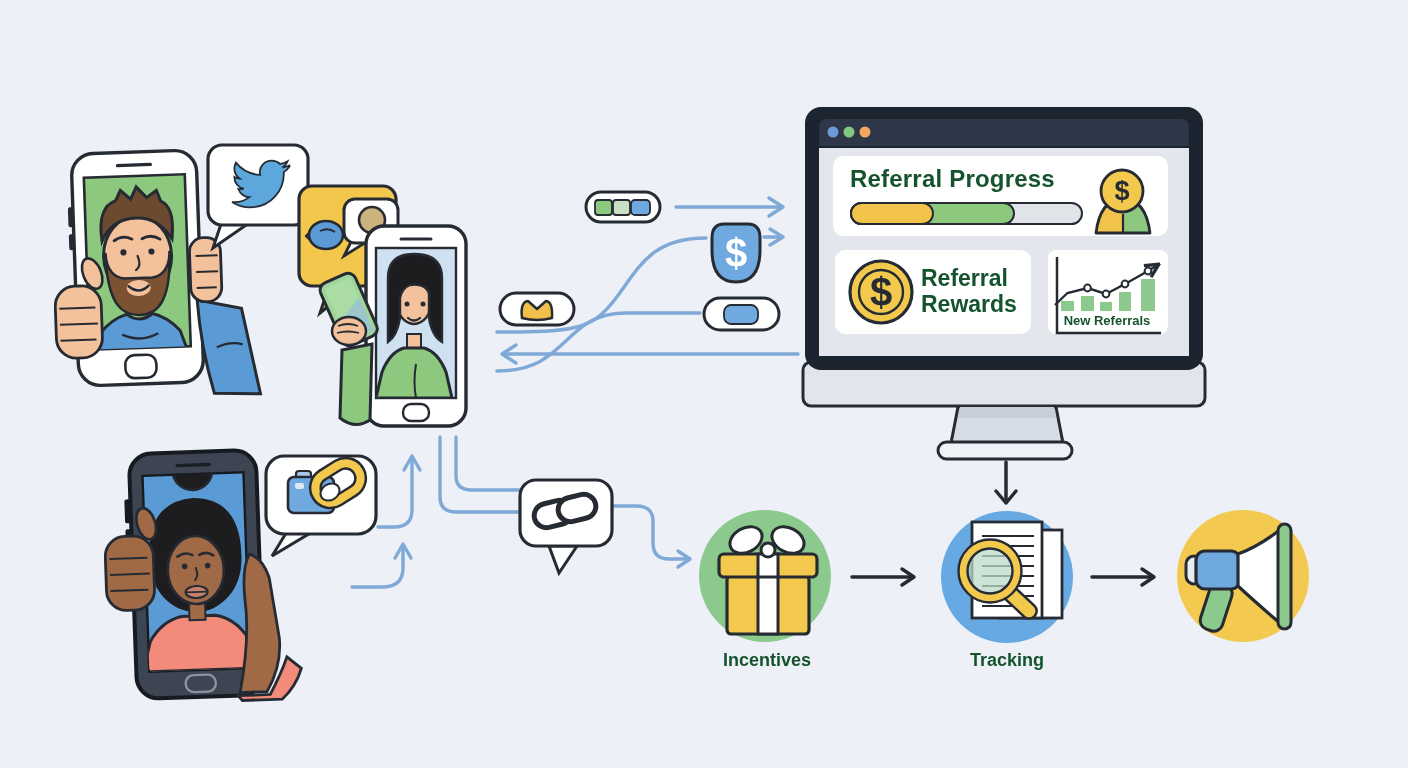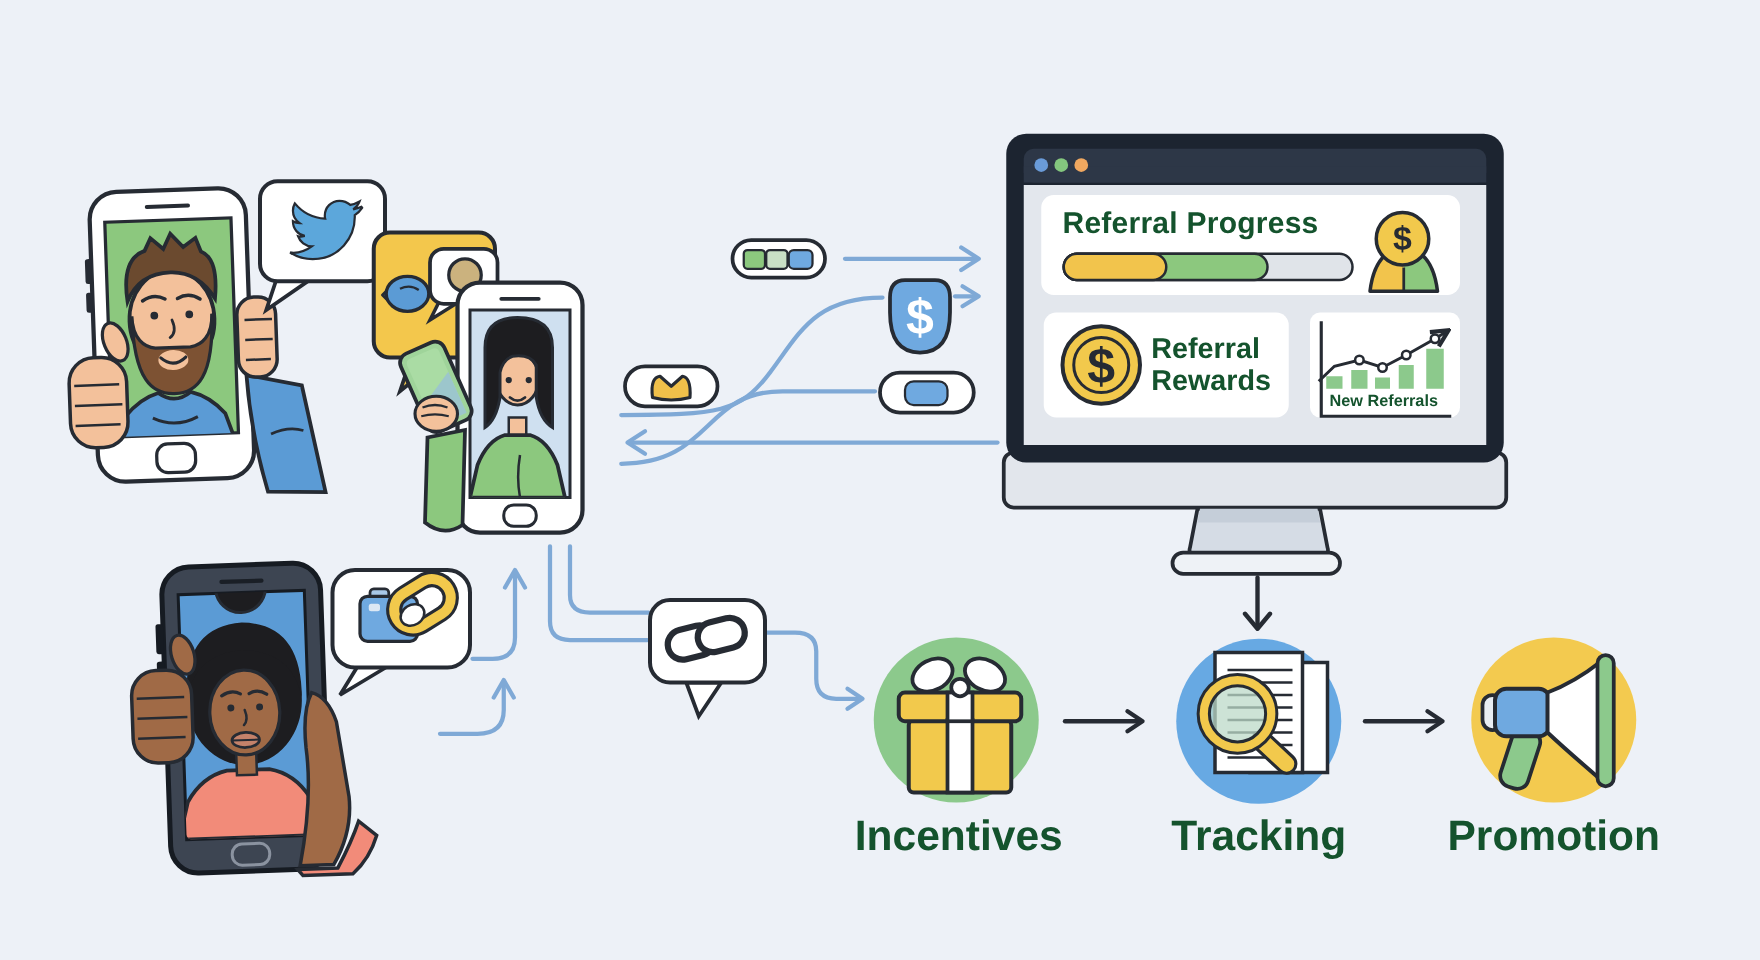--- a/index.html
+++ b/index.html
@@ -3,21 +3,21 @@
 <meta charset="utf-8">
 <style>
   html,body{margin:0;padding:0;background:#edf1f7;}
   .stage{position:relative;width:1408px;height:768px;background:#edf1f7;overflow:hidden;
          font-family:"Liberation Sans",sans-serif;}
   svg.art{position:absolute;left:0;top:0;}
   .lbl{position:absolute;color:#14532d;}
   .title-referral{left:850px;top:165px;font-size:24px;font-weight:700;letter-spacing:.2px;}
   .rewards-text{left:921px;top:265px;font-size:23px;font-weight:700;line-height:26px;}
   .newref-label{left:1052px;top:313px;width:110px;text-align:center;font-size:13px;font-weight:600;}
-  .node-label{top:650px;width:220px;text-align:center;font-size:34px;font-weight:600;}
+  .node-label{top:650px;width:220px;text-align:center;font-size:18px;font-weight:600;}
   .node-label.n0{left:657px;}
   .node-label.n1{left:897px;}
   .node-label.n2{left:1133px;}
   .progress{position:absolute;left:850px;top:202px;width:233px;height:23px;}
   .progress .seg{position:absolute;left:0;top:0;height:100%;box-sizing:border-box;
                  border:2.5px solid #262b33;border-radius:12px;}
 </style>
 </head>
 <body>
 
@@ -334,15 +334,14 @@
 
 <div class="lbl rewards-text">
   <div>Referral</div>
   <div>Rewards</div>
 </div>
 
 <div class="lbl newref-label">New Referrals</div>
 
 <div class="lbl node-label n0">Incentives</div>
 <div class="lbl node-label n1">Tracking</div>
-<div class="lbl node-label n2">Promotion</div>
 
 </div>
 
 </body></html>

